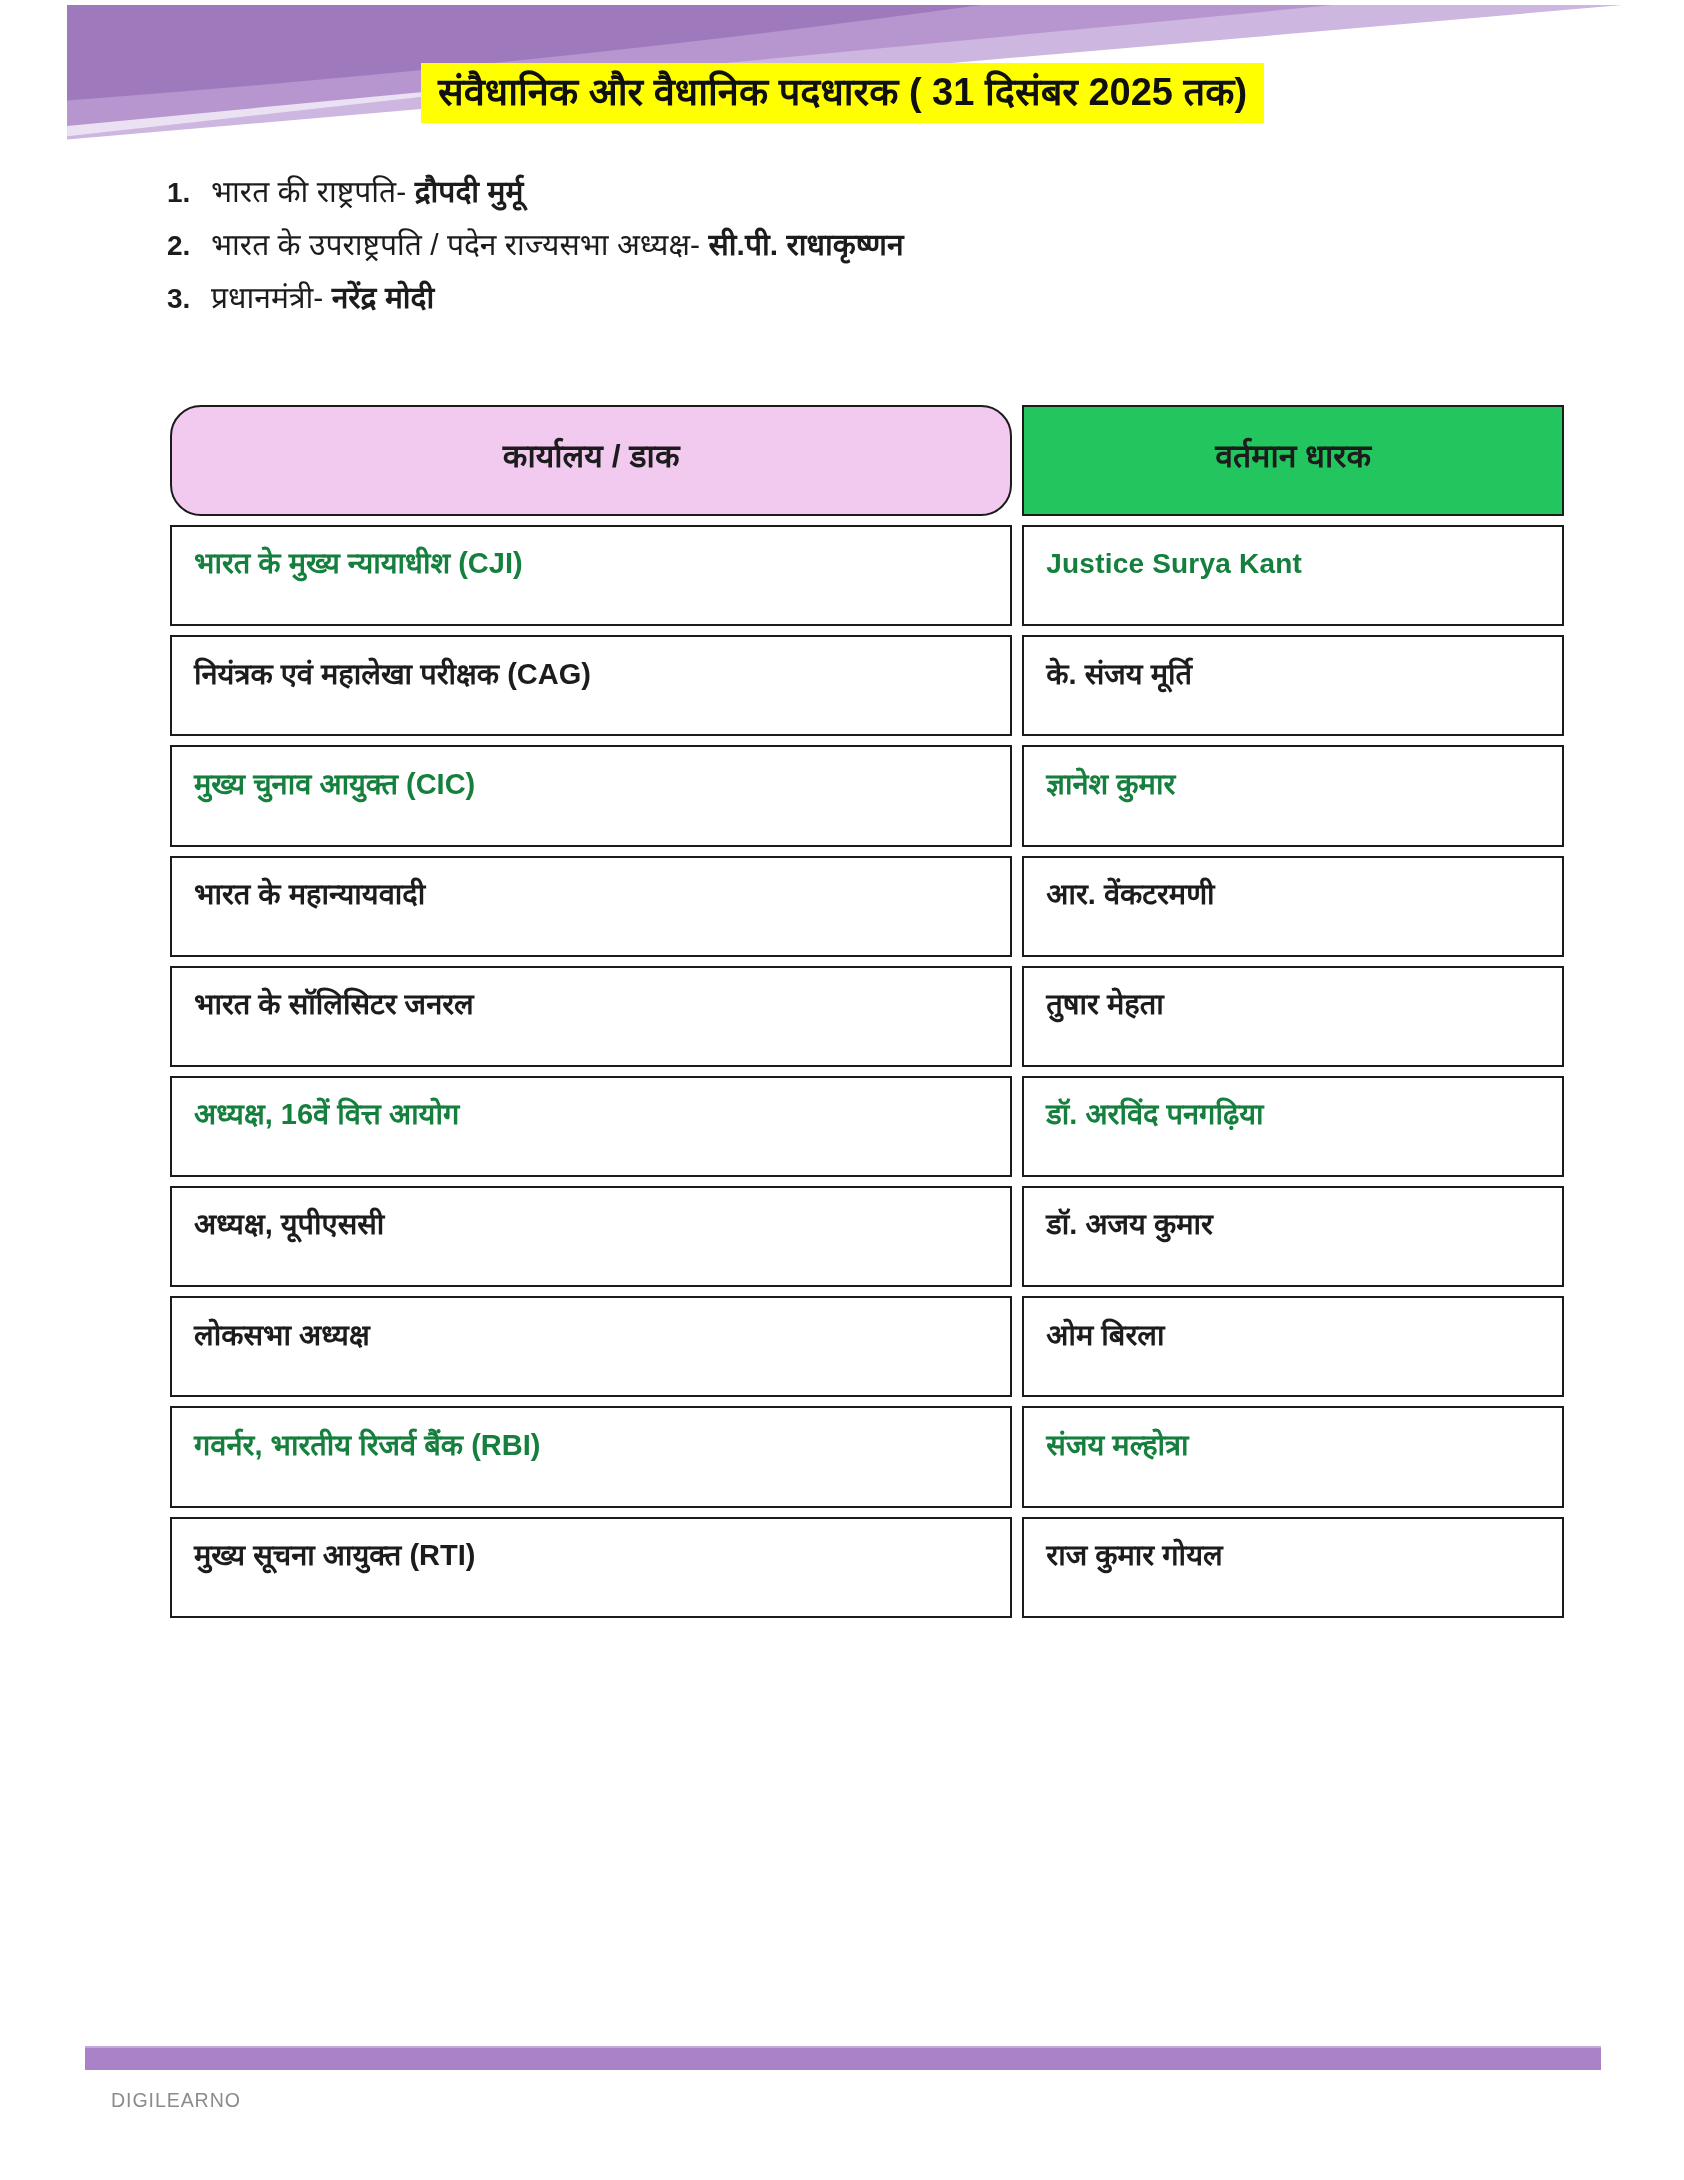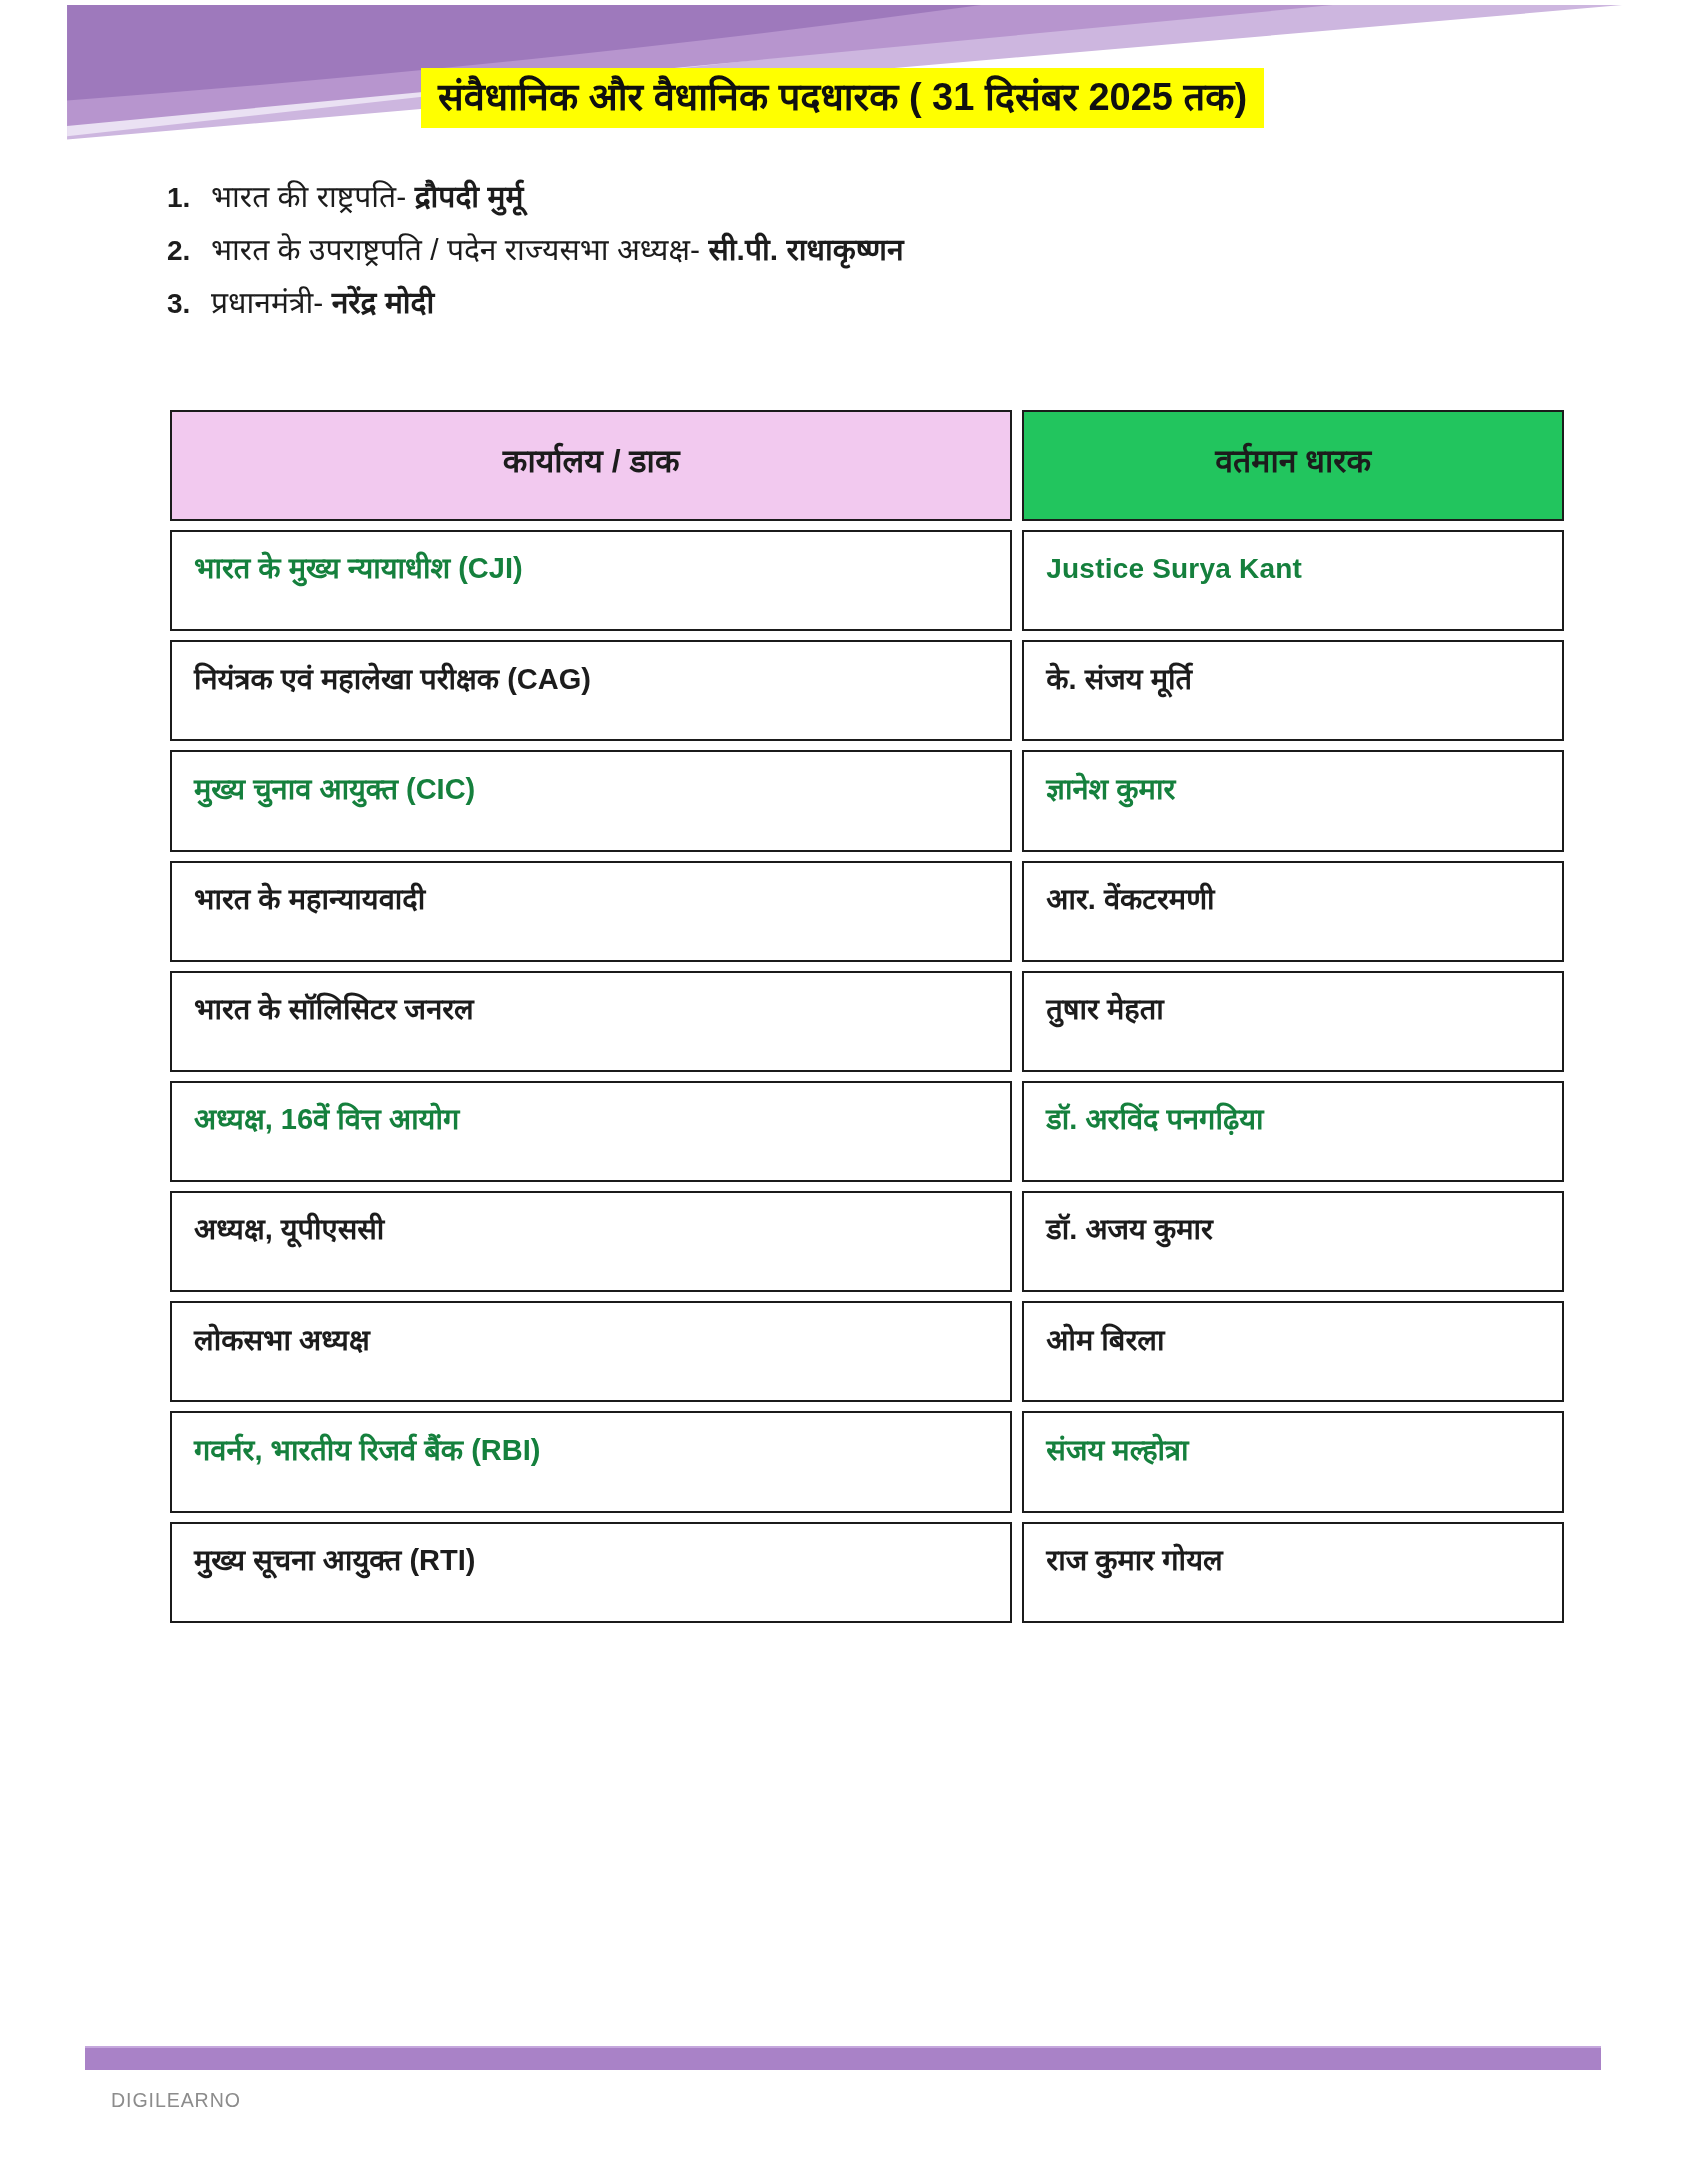--- a/index.html
+++ b/index.html
@@ -15,21 +15,22 @@
   
   .ribbon{
     position:absolute;
     top:0;left:0;
     width:1685px;height:183px;
     pointer-events:none;
   }
   
   .content{
     position:relative;
-    padding-top:68px;
+    padding-top:51px;
+    margin-top:12px;
   }
   .title-wrap{
     text-align:center;
     margin:0 0 49px 0;
   }
   .title{
     display:inline-block;
     background:#ffff00;
     padding:8.5px 17px 10.2px 17px;
     font-size:38px;
@@ -153,21 +154,21 @@
   </div>
 </div>
 
     <table class="tbl">
       <colgroup>
           <col class="c1">
           <col class="c2">
         </colgroup>
       <thead>
         <tr>
-          <th style="background: rgb(242, 201, 239);">कार्यालय / डाक</th>
+          <th style="background: rgb(242, 201, 239); border-radius: 31px;">कार्यालय / डाक</th>
           <th style="background: #22c55e;">वर्तमान धारक</th>
         </tr>
       </thead>
       <tbody id="table-body">
   <tr>
     <td class="red">भारत के मुख्य न्यायाधीश (CJI)</td>
     <td class="red"><span class="latin">Justice Surya Kant</span></td>
   </tr>
 
   <tr>

